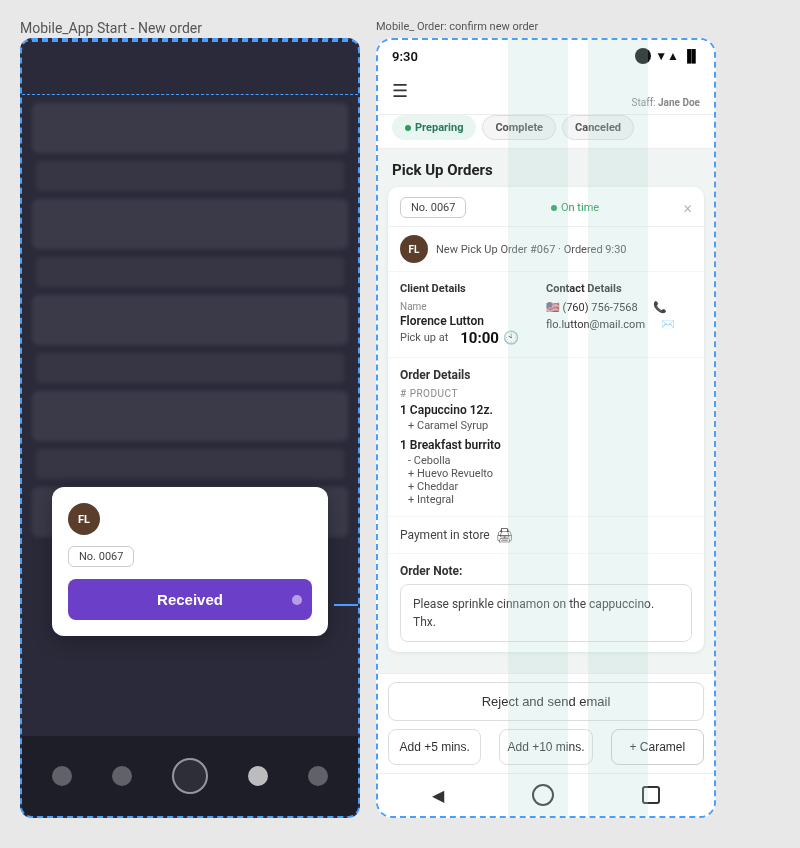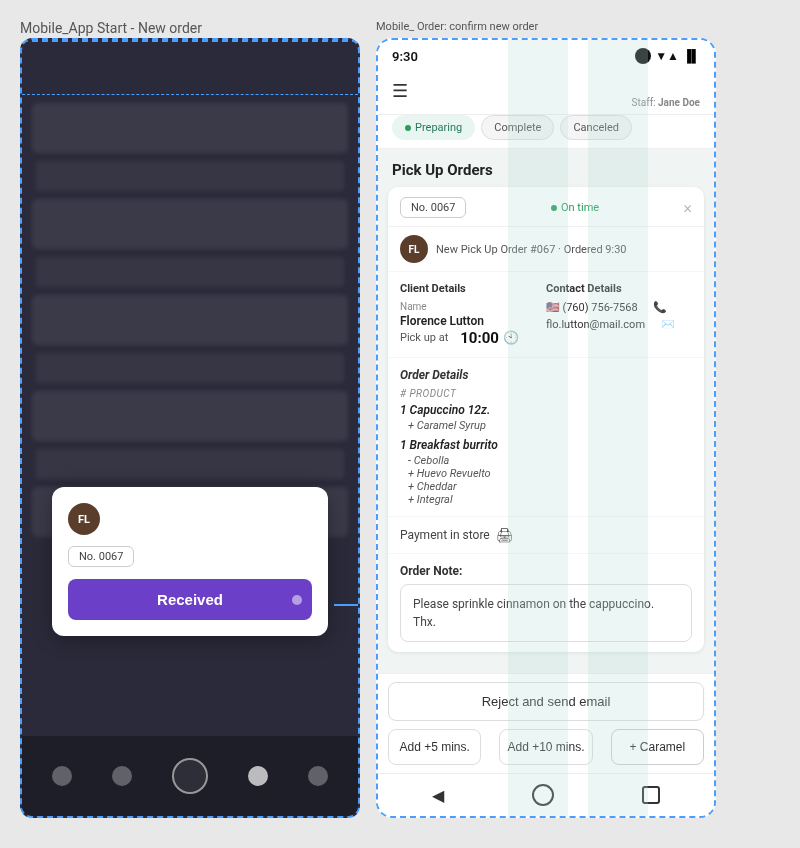--- a/index.html
+++ b/index.html
@@ -258,21 +258,21 @@
       display: flex;
       gap: 6px;
       background: white;
       padding: 0 14px 8px;
       border-bottom: 1px solid #eee;
     }
     .tab {
       padding: 5px 12px;
       border-radius: 20px;
       font-size: 11px;
-      font-weight: 400;
+      font-weight: 700;
       border: 1px solid #ddd;
       cursor: pointer;
       display: flex;
       align-items: center;
       gap: 4px;
     }
     .tab-active {
       border-color: transparent;
       background: #e8f5f0;
       color: #2a7a5a;
@@ -406,21 +406,20 @@
       color: #333;
       margin-bottom: 4px;
       display: flex;
       align-items: center;
       gap: 16px;
     }
 
     .order-details-section {
       padding: 10px 12px;
       border-bottom: 1px solid #f5f5f5;
-      font-style: italic;
     }
     .order-details-title {
       font-size: 12px;
       font-weight: 700;
       color: #333;
       margin-bottom: 6px;
     }
     .product-header {
       font-size: 10px;
       color: #888;

